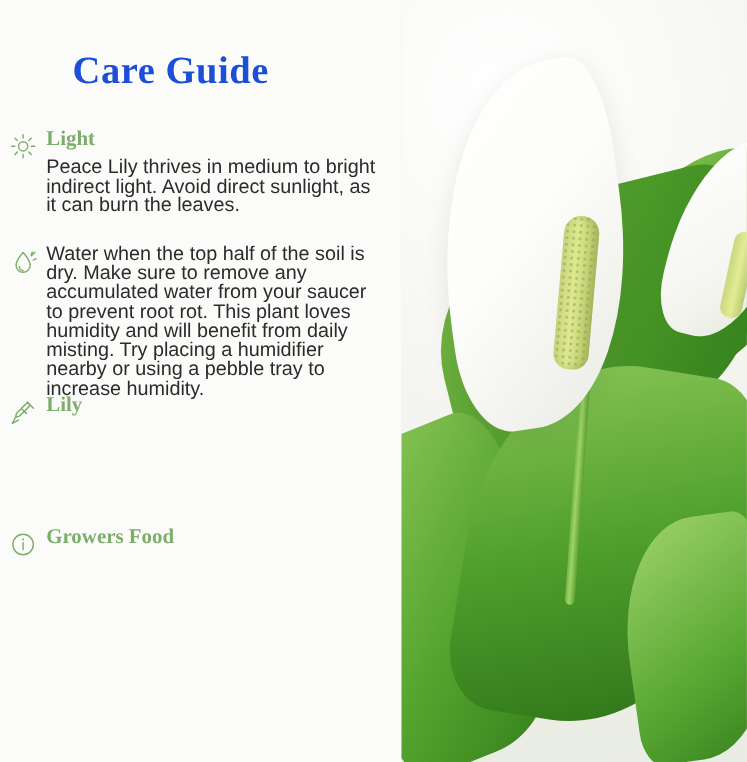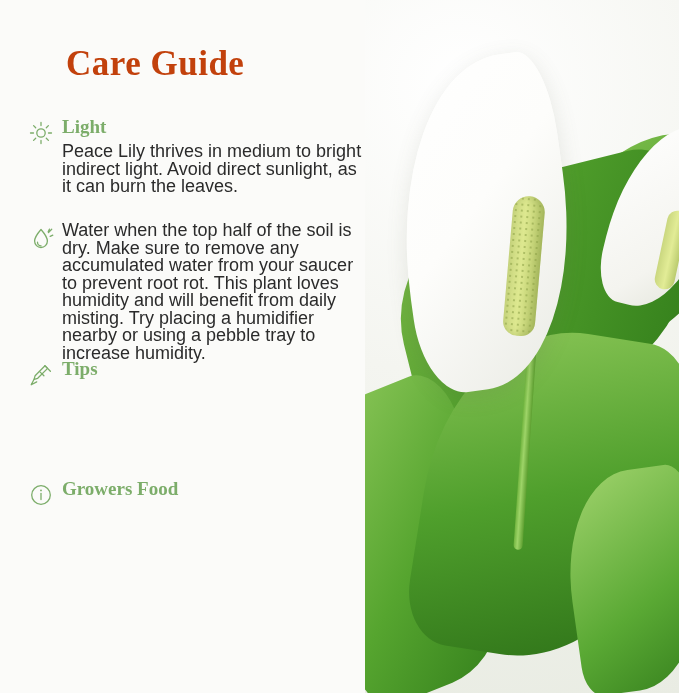--- a/index.html
+++ b/index.html
@@ -27,26 +27,26 @@
     position: relative;
     box-sizing: border-box;
   }
   .title {
     position: absolute;
     left: 66px;
     top: 44px;
     font-family: "Liberation Serif", serif;
     font-size: 35px;
     font-weight: bold;
-    color: #c2410c;
+    color: #1d4ed8;
     letter-spacing: 0.5px;
   }
   .section {
     position: absolute;
-    left: 24px;
+    left: 4px;
     width: 348px;
   }
   .sec-light   { top: 116px; }
   .sec-water   { top: 222px; }
   .sec-food    { top: 358px; }
   .sec-tips    { top: 478px; }
 
   .icon-wrap {
     position: absolute;
     left: 0px;
@@ -235,21 +235,21 @@
     <div class="section sec-food">
       <div class="icon-wrap">
         <svg width="26" height="26" viewBox="0 0 26 26" fill="none" stroke="#7cad6a" stroke-width="1.3" stroke-linecap="round" stroke-linejoin="round">
           <path d="M16.8 3.6l5.6 5.6"></path>
           <path d="M19.6 6.4l-9.9 9.9-3.6 1 1-3.6 9.9-9.9z"></path>
           <path d="M12.2 10.1l3.7 3.7"></path>
           <path d="M6.1 17.3L3.2 22.8l5.5-2.9"></path>
         </svg>
       </div>
       <div class="sec-body">
-        <p class="sec-title">Tips</p>
+        <p class="sec-title">Lily</p>
       </div>
     </div>
 
     <div class="section sec-tips">
       <div class="icon-wrap">
         <svg width="26" height="26" viewBox="0 0 26 26" fill="none" stroke="#7cad6a" stroke-width="1.3" stroke-linecap="round">
           <circle cx="13" cy="13" r="9.3"></circle>
           <path d="M13 11.4v6.2"></path>
           <circle cx="13" cy="8.4" r="0.9" fill="#7cad6a" stroke="none"></circle>
         </svg>

